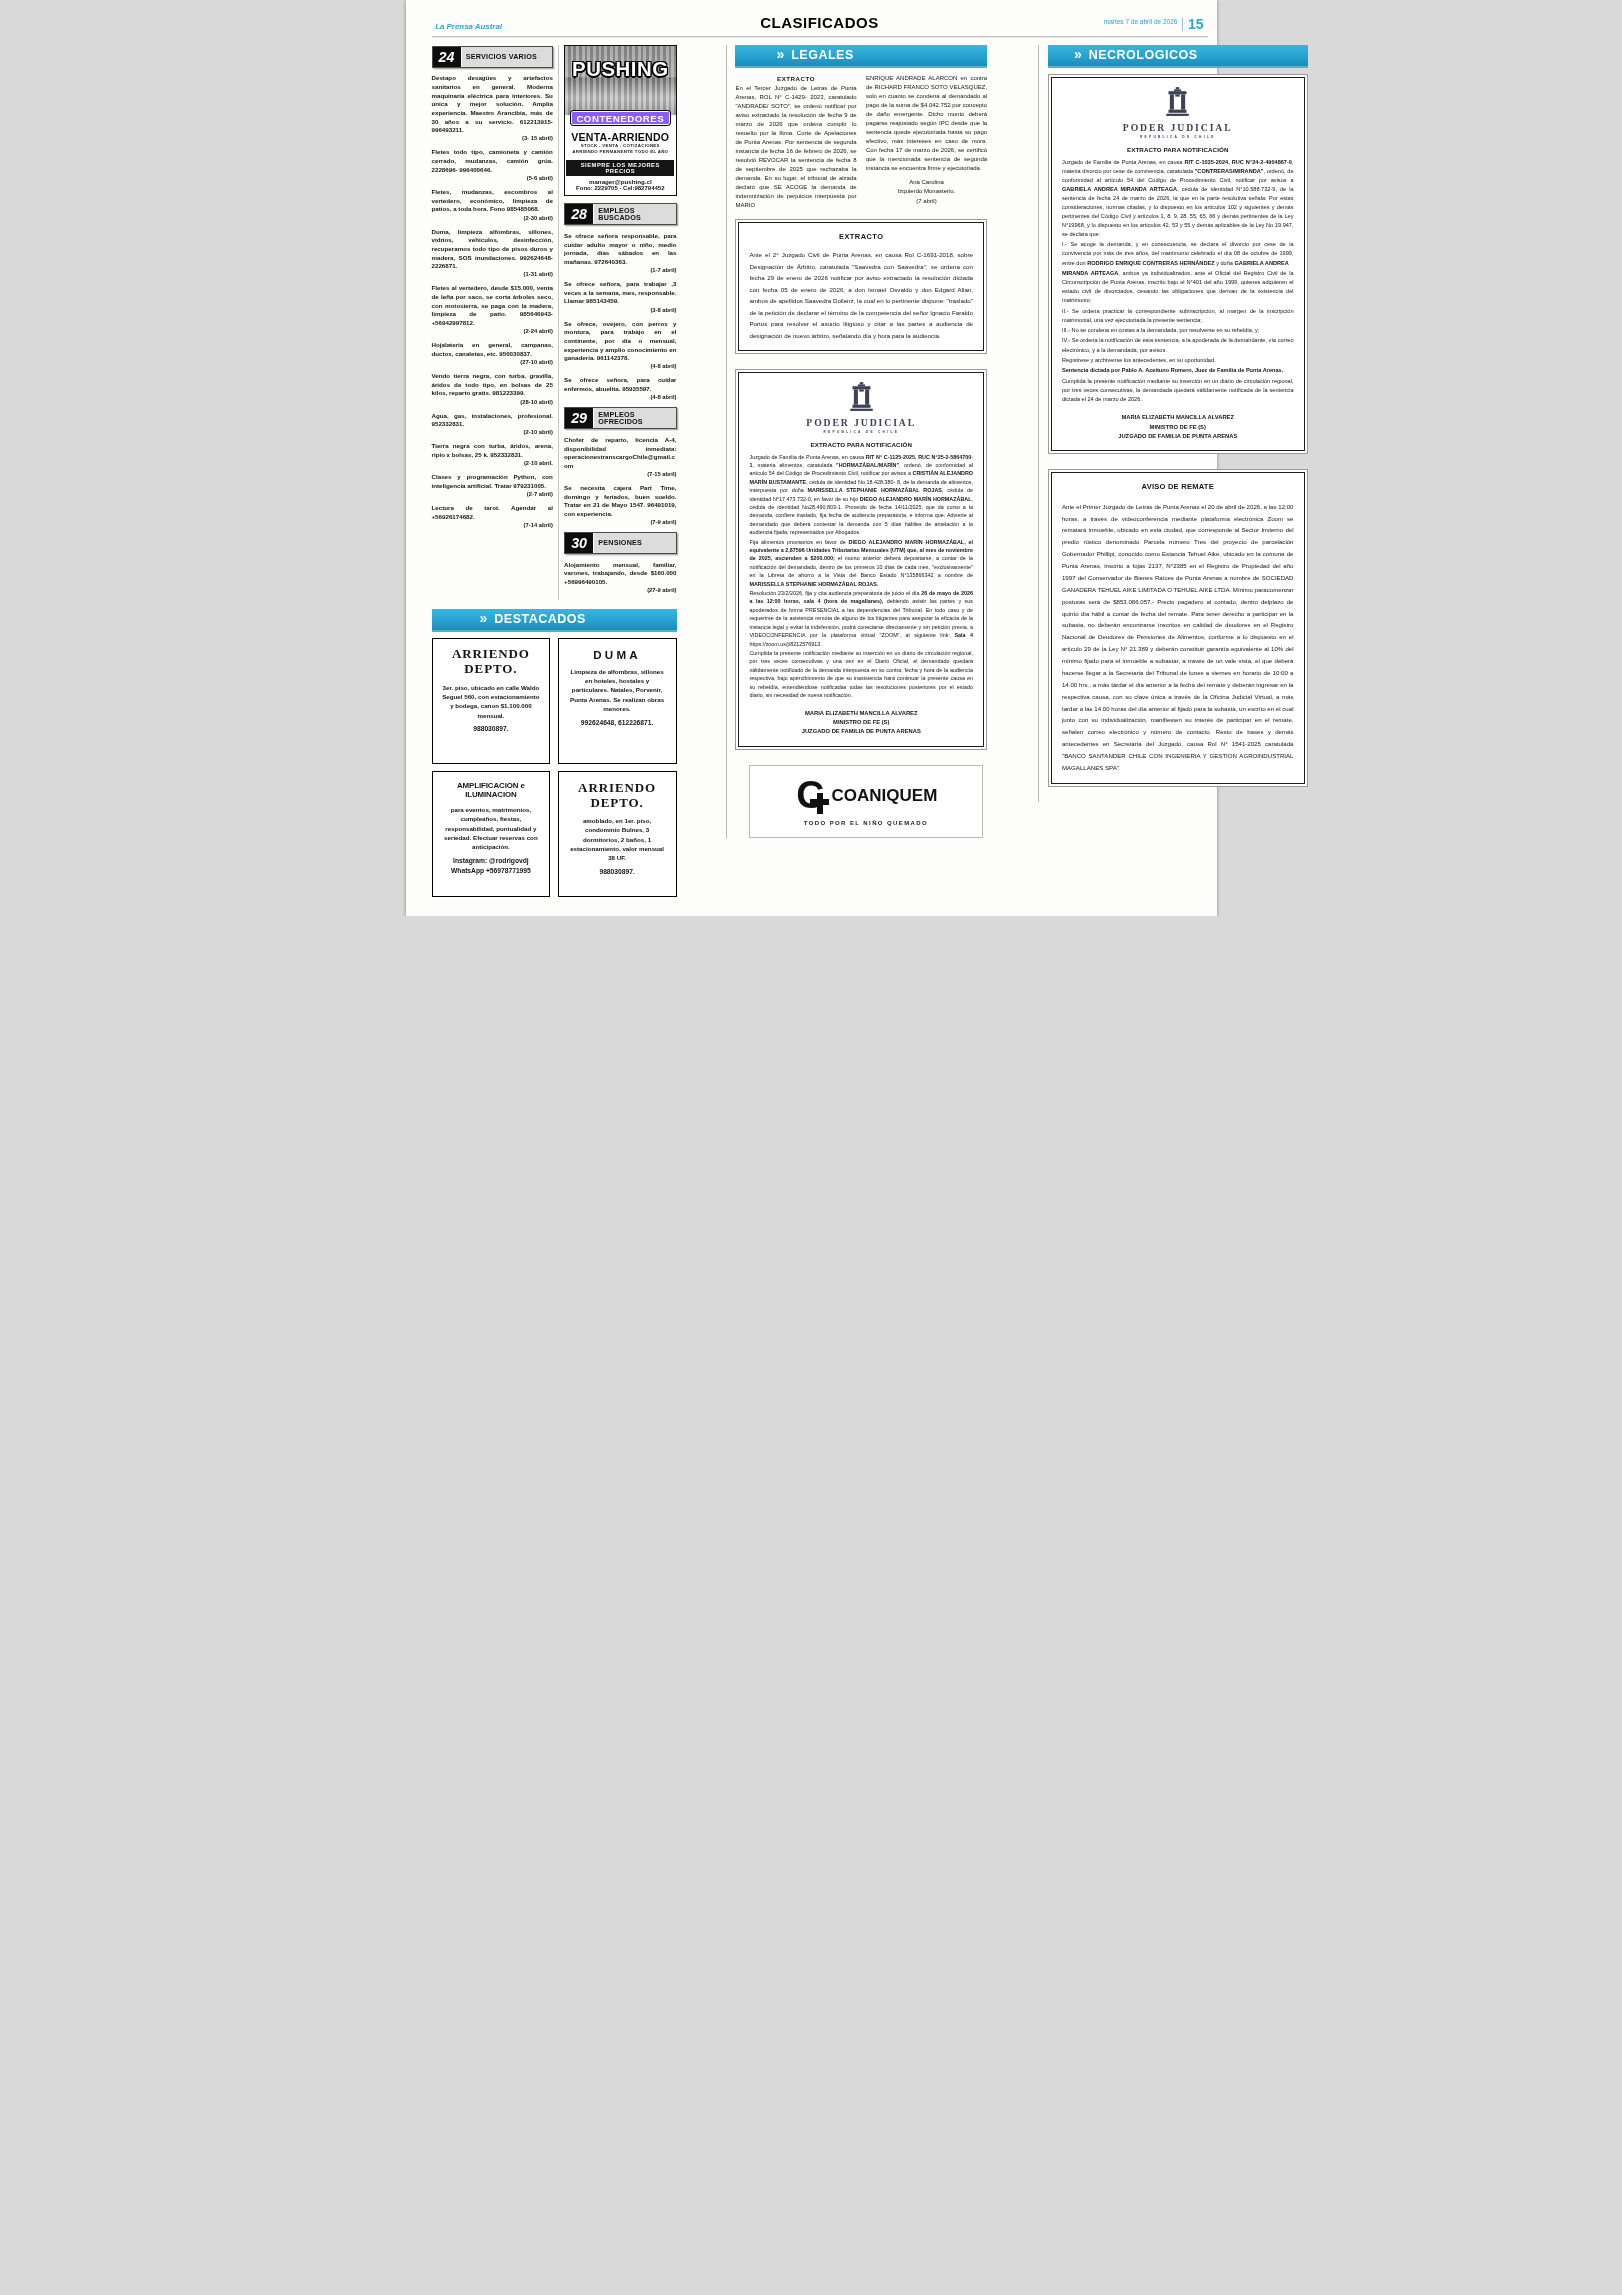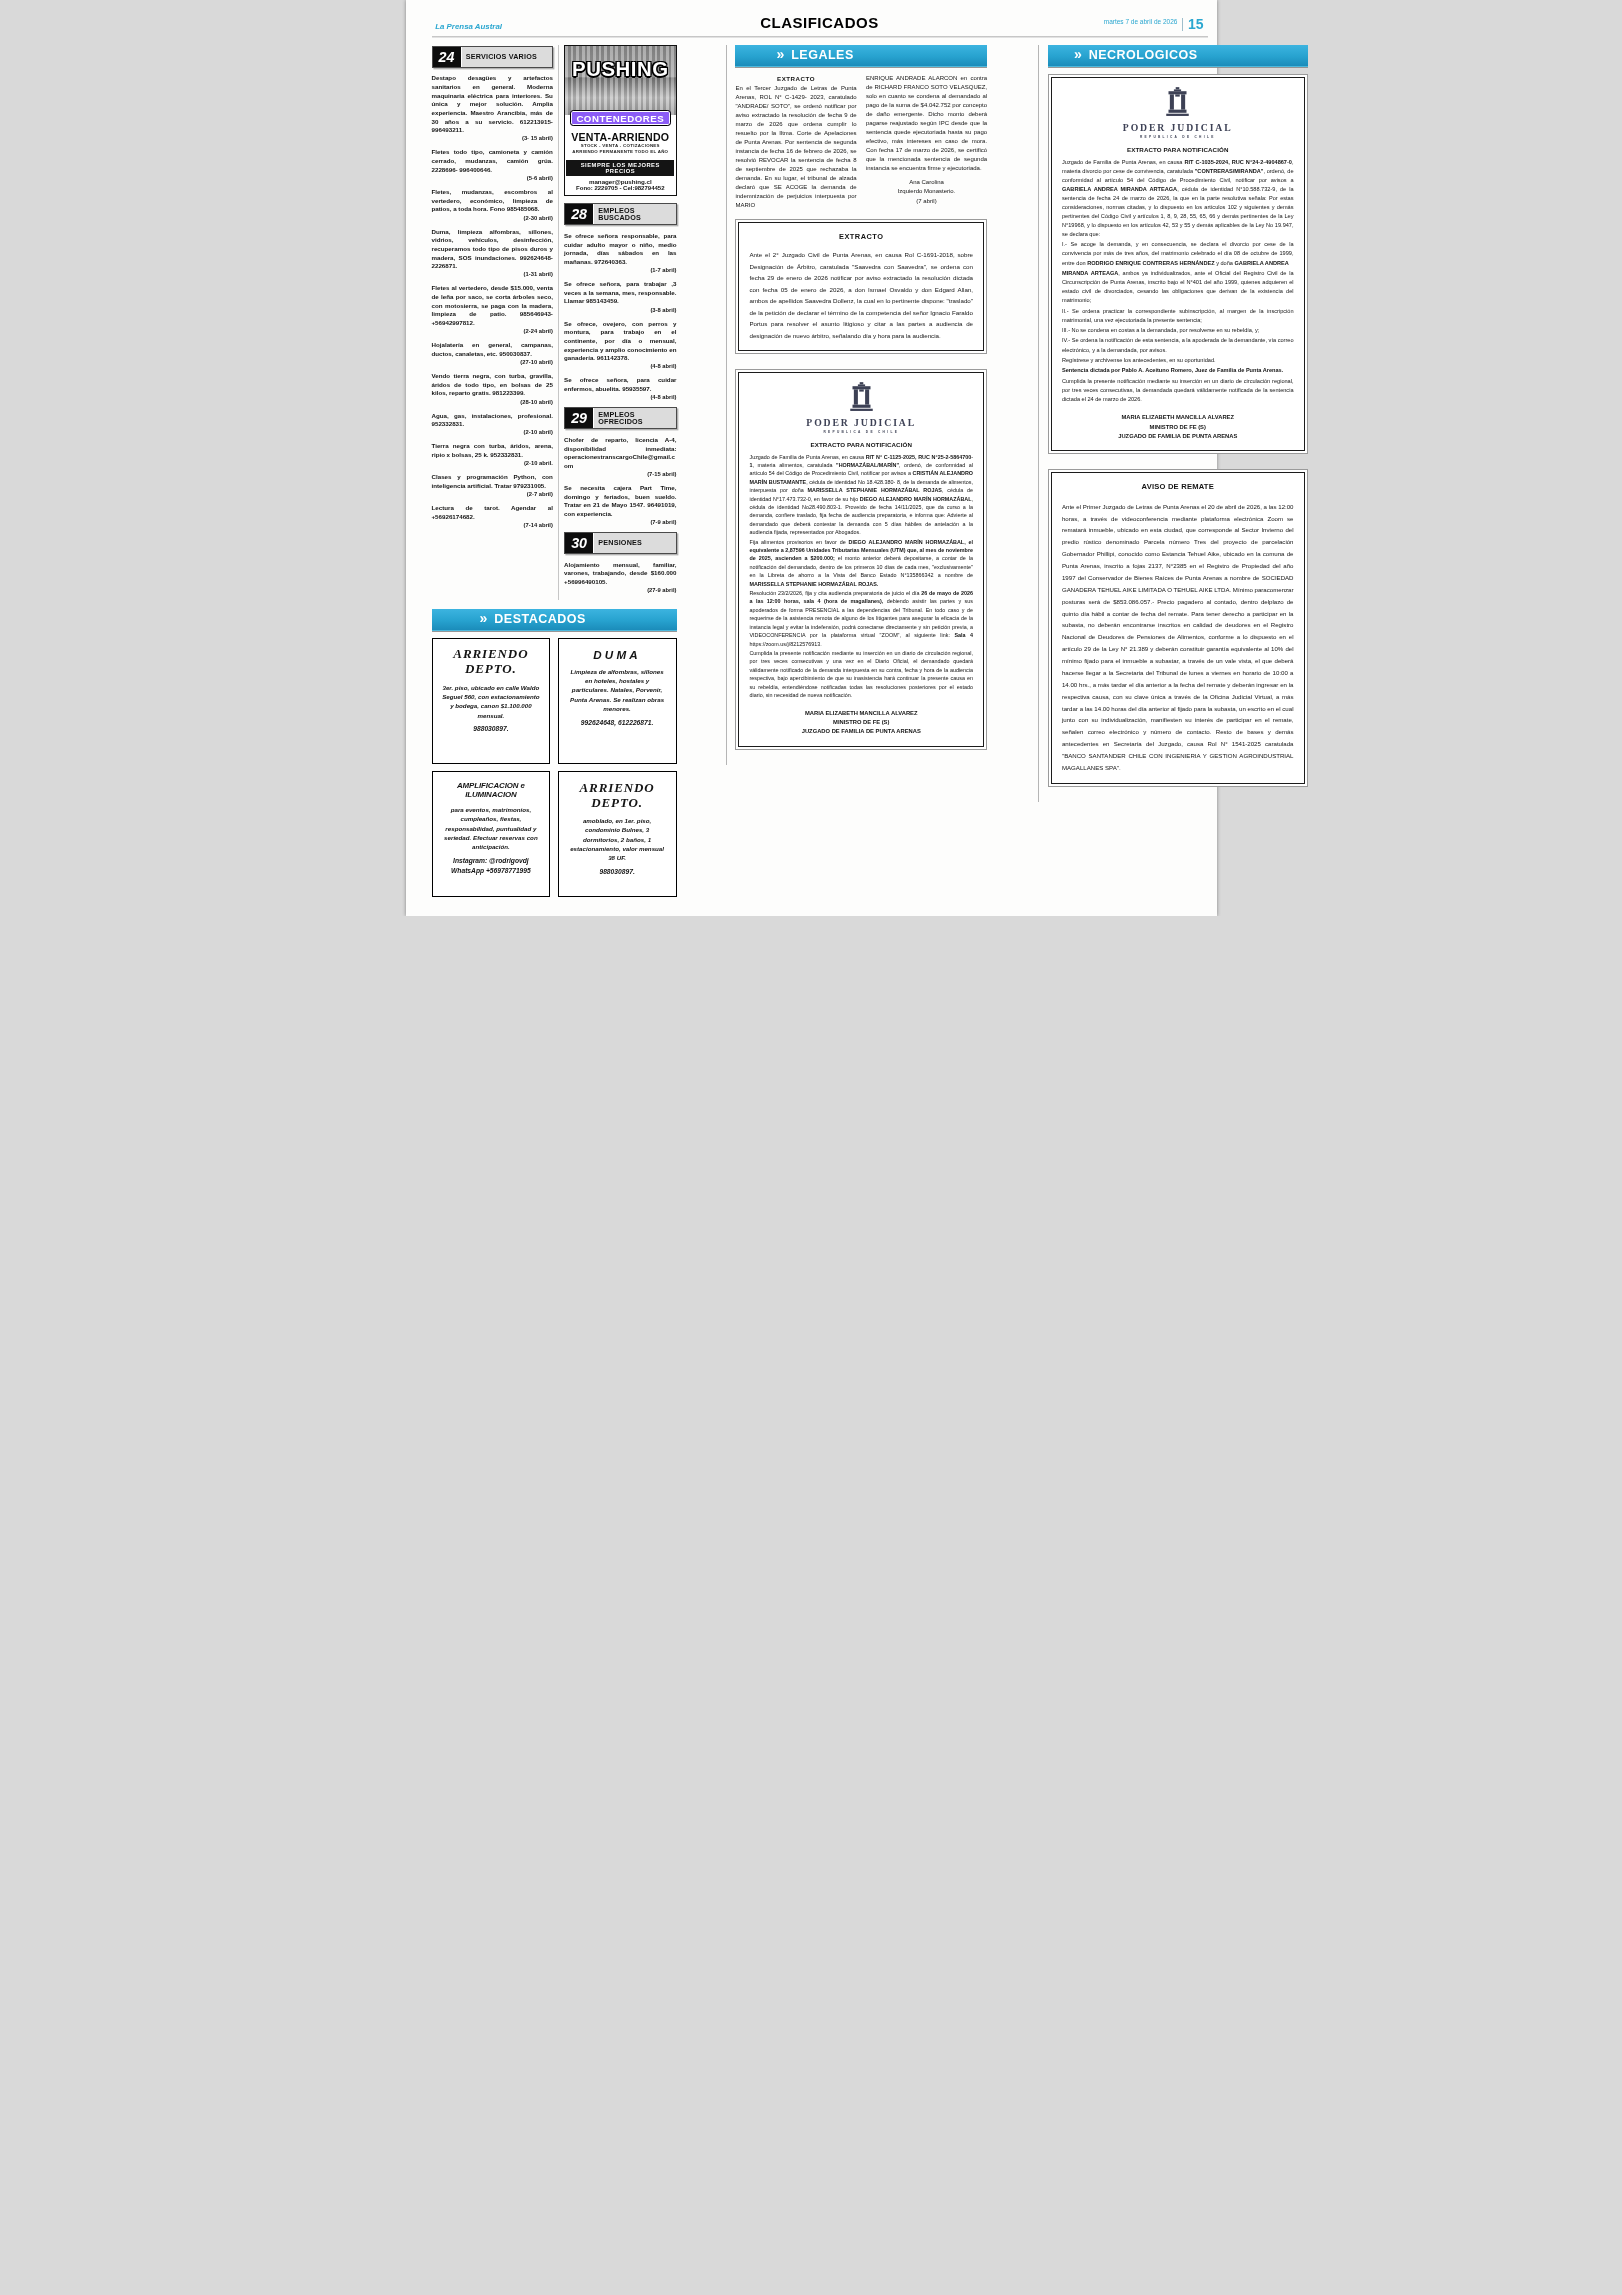--- a/index.html
+++ b/index.html
@@ -78,21 +78,21 @@
   .legal-p { font-size:5.4px; line-height:1.56; text-align:justify; margin-bottom:0.9px; }
   .necro-p { font-size:5.6px; line-height:1.62; text-align:justify; margin-bottom:1.4px; }
   .pj-sig { margin-top:9.3px; text-align:center; font-weight:800; font-size:5.8px; }
   .pj-sig .sig-line { line-height:1.6; }
 
   .remate-title { text-align:center; font-weight:800; font-size:7.6px; letter-spacing:0.2px; margin-bottom:9.3px; }
   .remate-body { font-size:6.1px; line-height:1.95; text-align:justify; }
 
   
   .dest-grid { display:grid; grid-template-columns:1fr 1fr; gap:7.4px; margin-top:1.9px; }
-  .dest-box { border:1.4px solid #000; min-height:126px; padding:8.3px 7.4px; text-align:center; display:flex; flex-direction:column; align-items:center; background:#fff;font-style:italic; }
+  .dest-box { border:1.4px solid #000; min-height:126px; padding:8.3px 7.4px; text-align:center; display:flex; flex-direction:column; align-items:center; background:#fff; }
   .dest-title-serif { font-family:"Liberation Serif", serif; font-weight:700; font-size:13px; line-height:1.15; letter-spacing:0.9px; max-width:97px; }
   .dest-title-duma { font-weight:800; font-size:11.6px; letter-spacing:3.2px; margin-top:0.9px; }
   .dest-title-ampli { font-weight:800; font-size:7.9px; line-height:1.2; letter-spacing:-0.1px; max-width:102px; }
   .dest-body { font-weight:700; font-size:6.2px; line-height:1.5; margin-top:5.6px; max-width:104px; }
   .dest-phone { font-weight:800; font-size:6.7px; margin-top:4.6px; line-height:1.5; max-width:102px; }
 
   
   .coaniquem { border:0.5px solid #b9b9b9; margin:2.8px 4.6px 0 14px; padding:12px 4.6px 10.2px; text-align:center; background:#fff; }
   .co-row { display:flex; align-items:center; justify-content:center; gap:6.5px; }
   .co-mark { position:relative; width:30.5px; height:37px; flex:none; }
@@ -347,20 +347,30 @@
             </div>
           <div class="pj-sig">
 
           <div class="sig-line">MARIA ELIZABETH MANCILLA ALVAREZ</div>
               <div class="sig-line">MINISTRO DE FE (S)</div>
               <div class="sig-line">JUZGADO DE FAMILIA DE PUNTA ARENAS</div>
             </div>
         </div>
       </div>
 
+      <div class="coaniquem">
+        <div class="co-row">
+          <span class="co-mark">
+            <span class="co-c">C</span>
+            <span class="co-cross"></span>
+          </span>
+          <span class="co-name">COANIQUEM</span>
+        </div>
+        <div class="co-tag">TODO POR EL NIÑO QUEMADO</div>
+      </div>
     </section>
 
     <section class="col-d">
       <div class="banner banner-necro">
         <span class="chev">»</span>
         <span>NECROLOGICOS</span>
       </div>
 
       <div class="box-outer">
         <div class="box-inner">

